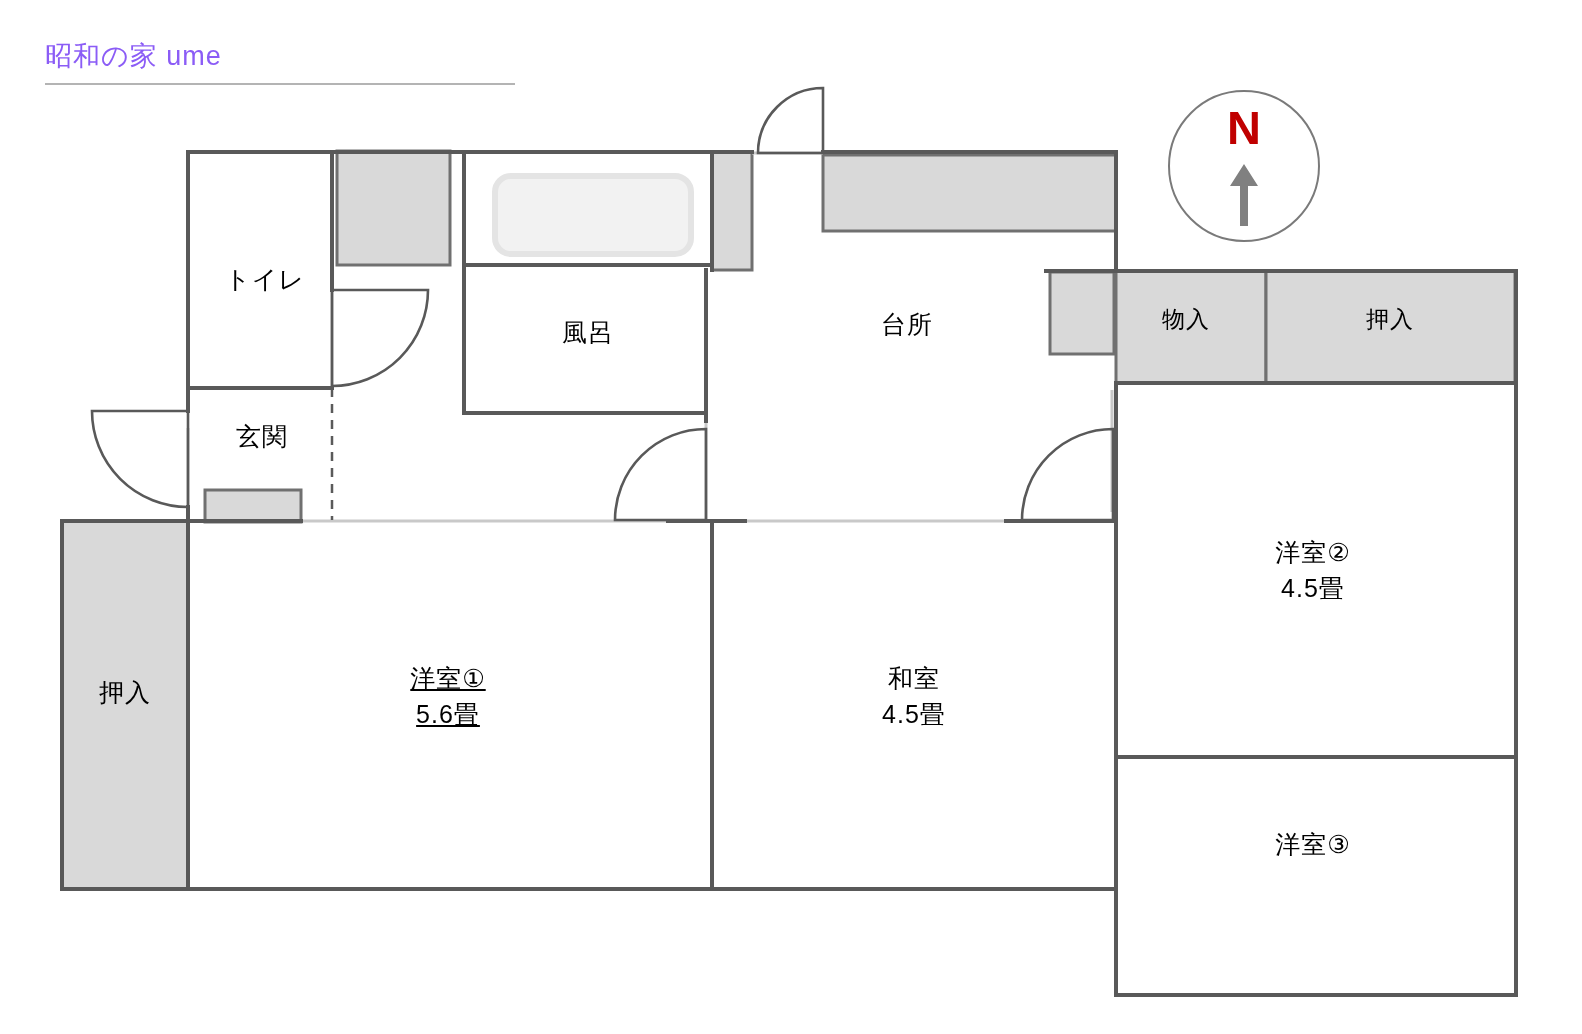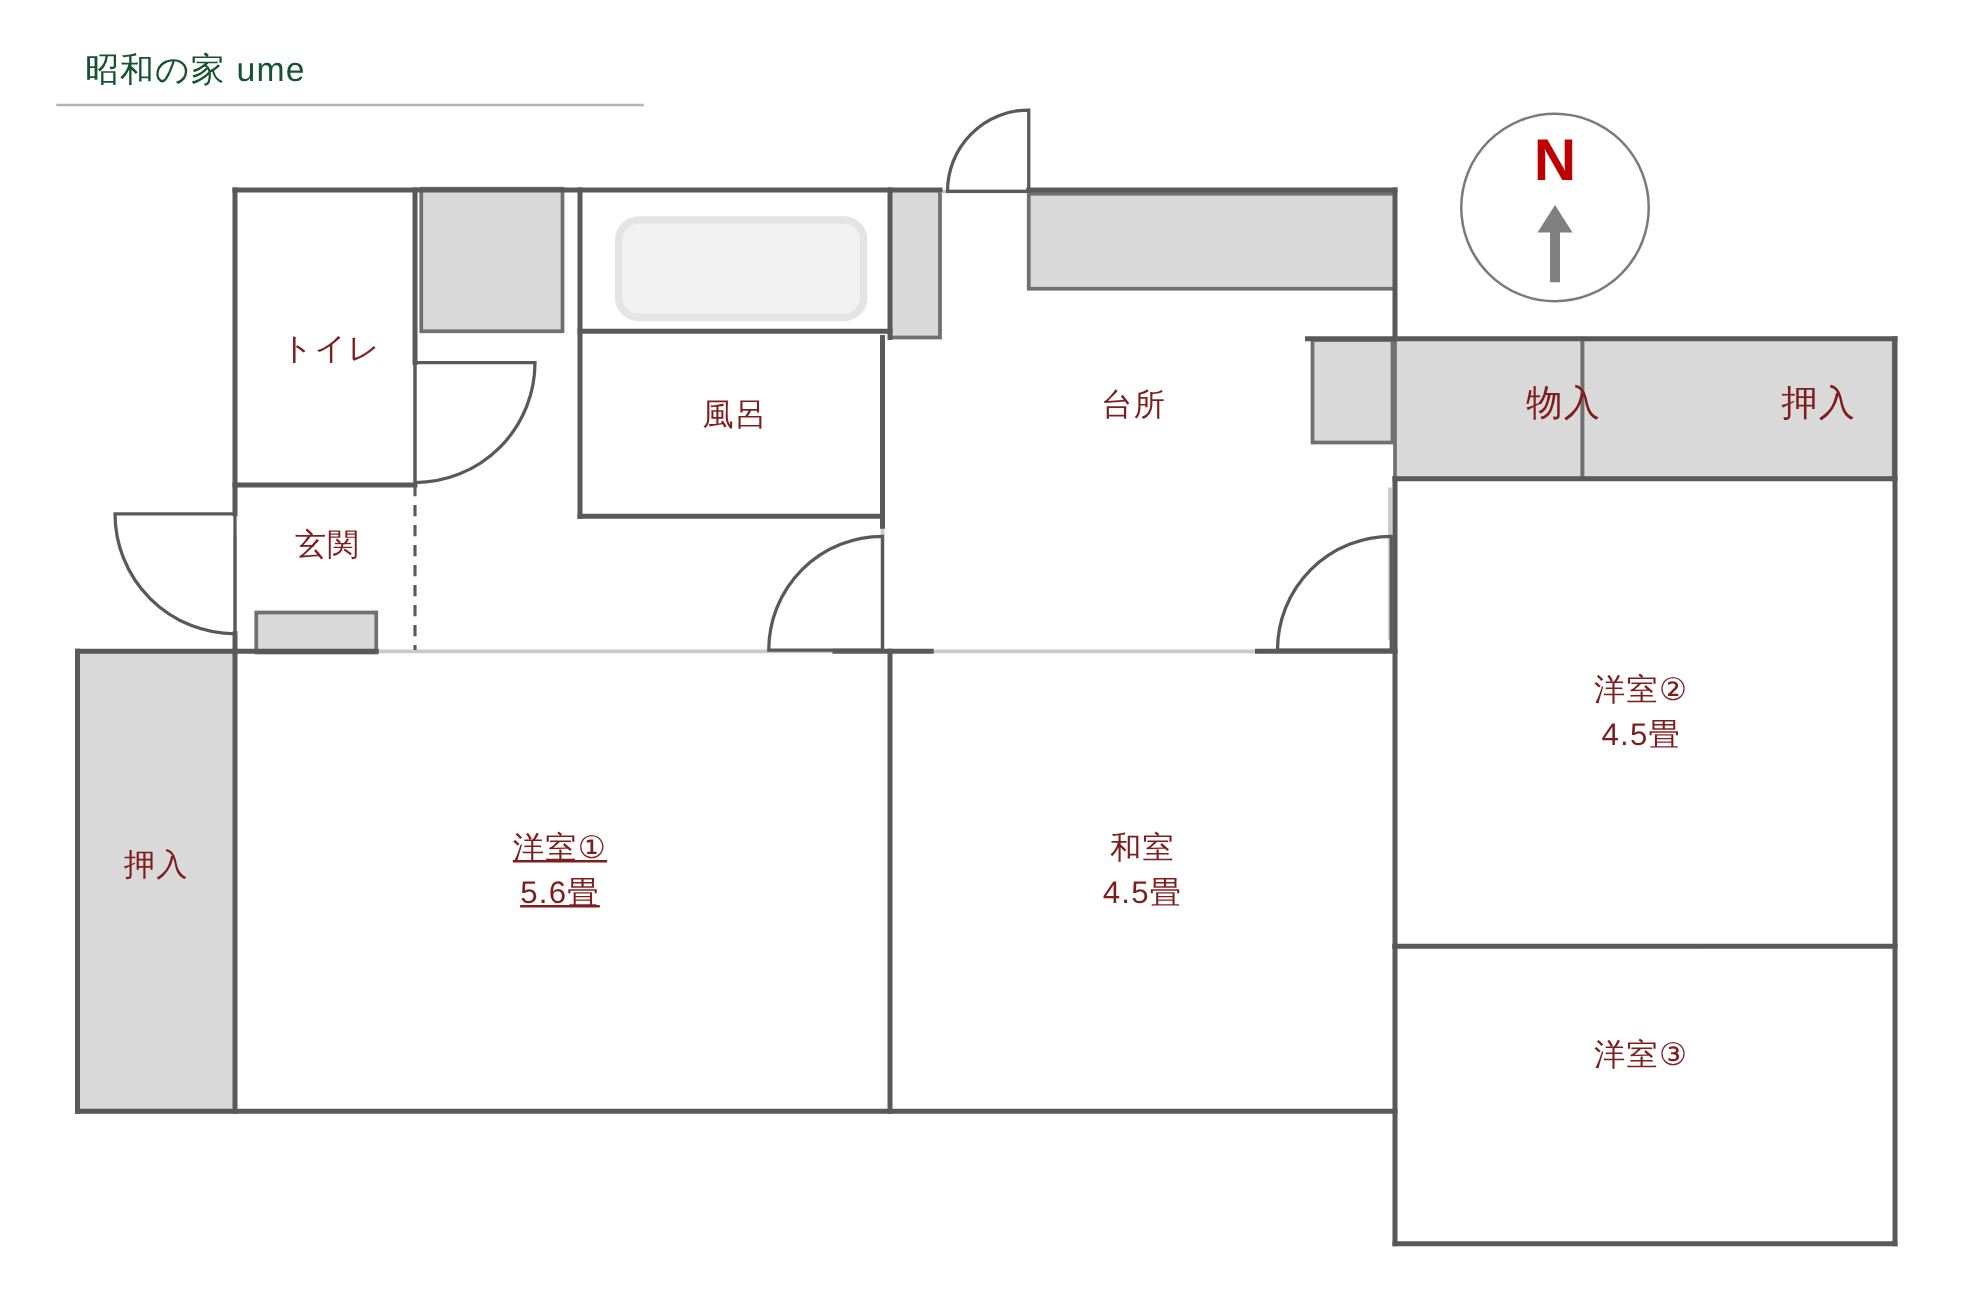--- a/index.html
+++ b/index.html
@@ -20,50 +20,48 @@
     height: 1034px;
   }
   .title-block {
     position: absolute;
     left: 45px;
     top: 40px;
     width: 470px;
   }
   .title-text {
     font-size: 27px;
-    color: #14532d;
+    color: #8b5cf6;
     letter-spacing: 1px;
     line-height: 1.2;
     white-space: nowrap;
-    margin-left: 23px;
   }
   .title-rule {
     margin-top: 11px;
     height: 2px;
     background: #b4b4b4;
     width: 470px;
   }
   svg.plan {
     position: absolute;
     left: 0;
     top: 0;
   }
   .room-label {
     position: absolute;
     text-align: center;
-    color: #7f1d1d;
+    color: #000000;
     font-size: 25px;
     line-height: 1.42;
     letter-spacing: 1px;
     white-space: nowrap;
     pointer-events: none;
   }
   .room-label.small {
-    font-size: 29px;
-    text-align: right;
+    font-size: 23px;
   }
   .compass {
     position: absolute;
     left: 1168px;
     top: 90px;
     width: 152px;
     height: 152px;
   }
   .compass-circle {
     position: absolute;

